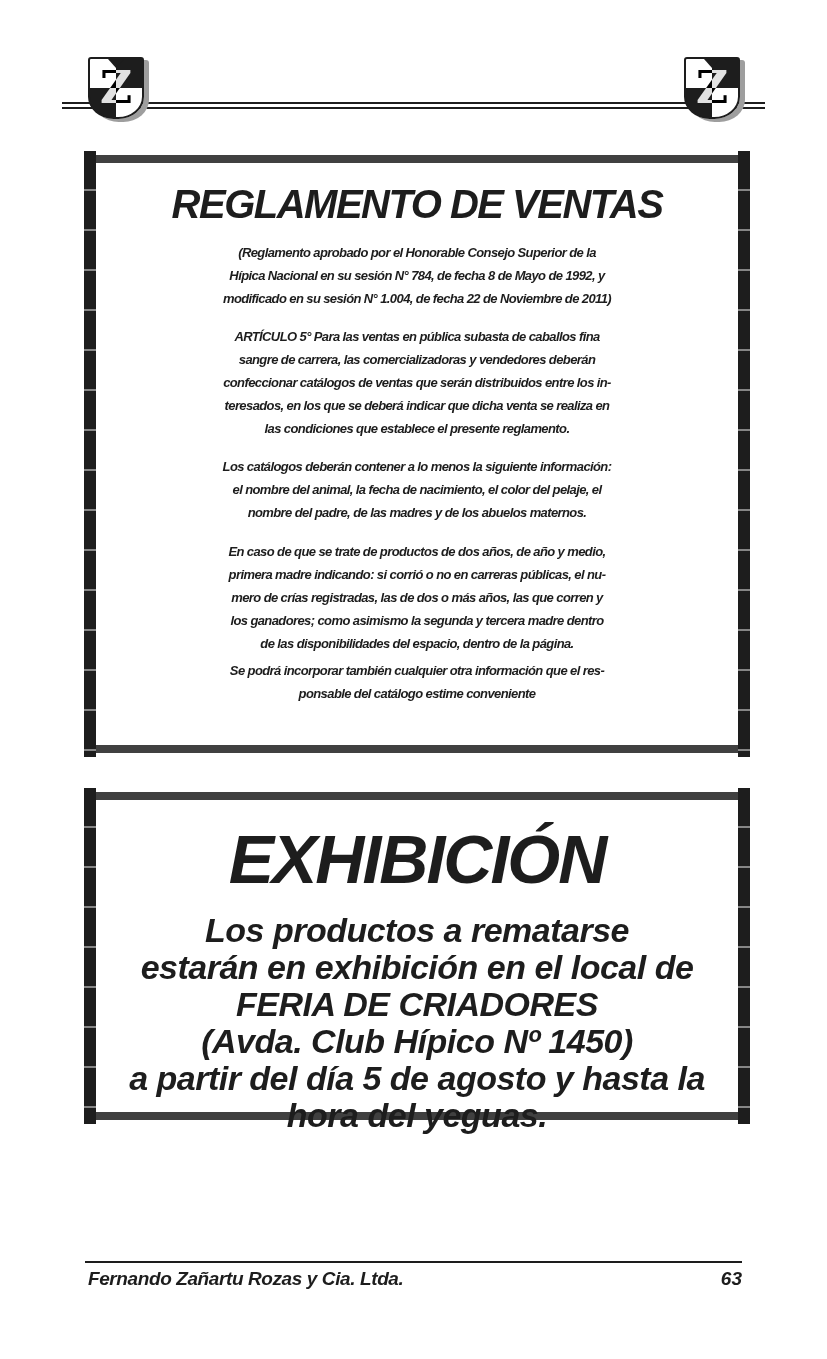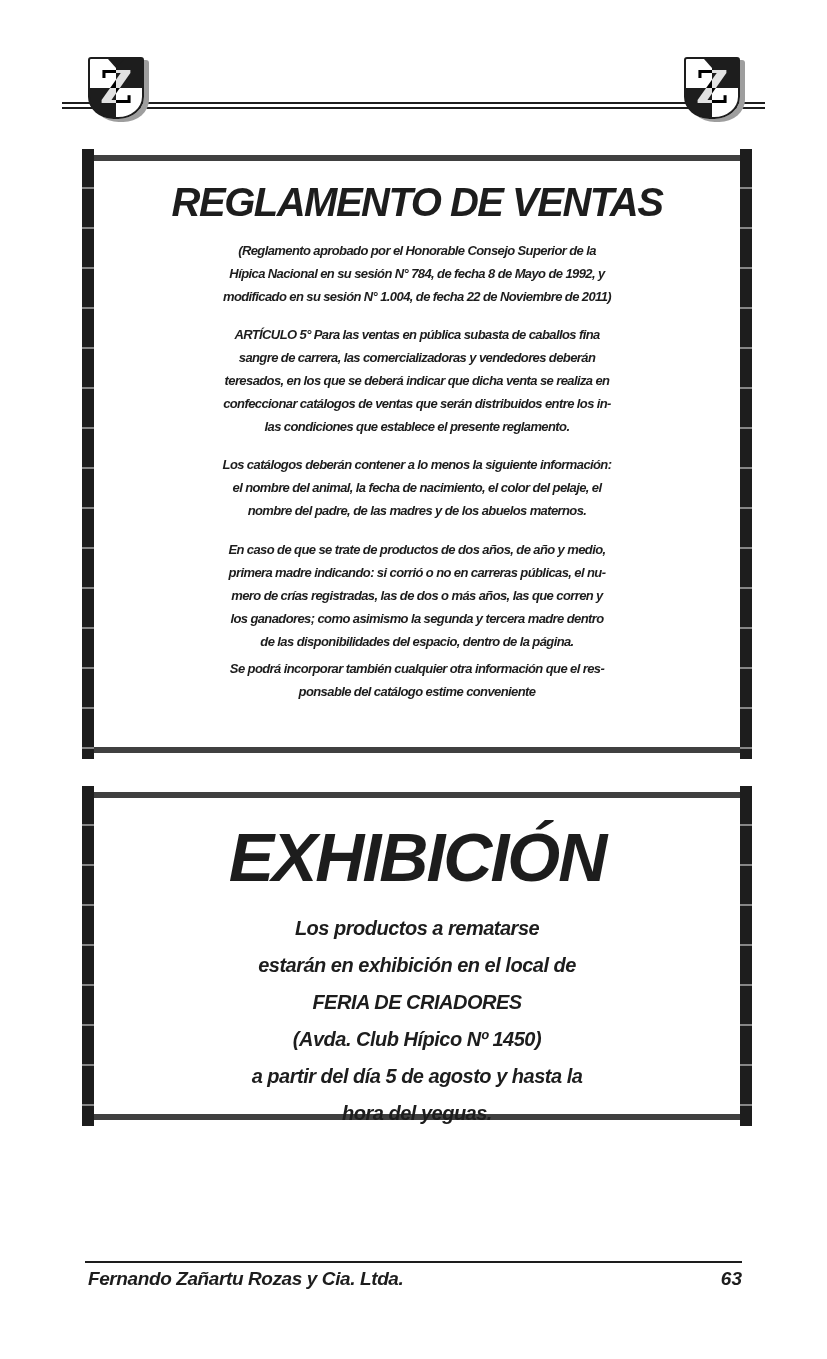--- a/index.html
+++ b/index.html
@@ -57,21 +57,21 @@
     color: #ffffff;
     mix-blend-mode: difference;
   }
 
   
   .framed {
     position: absolute;
     left: 88px;
     width: 658px;
     box-sizing: border-box;
-    border: 6px solid #404040;
+    border: 8px solid #404040;
     background: #ffffff;
     text-align: center;
   }
   .seg {
     position: absolute;
     top: -12px; bottom: -12px;
     width: 12px;
     background: repeating-linear-gradient(to bottom,
                 #1d1d1d 0px, #1d1d1d 38px, #868686 38px, #868686 40px);
   }
@@ -95,21 +95,21 @@
   .gap-12 { margin-top: 4px; }
 
   .exh-title {
     margin: 0;
     font-size: 68px;
     line-height: 78px;
     letter-spacing: -2px;
     white-space: nowrap;
   }
   .exh-lines { margin-top: 14px; }
-  .exh-line { display: block; font-size: 20px; line-height: 37px; letter-spacing: -0.5px; white-space: nowrap; }
+  .exh-line { display: block; font-size: 34px; line-height: 37px; letter-spacing: -0.5px; white-space: nowrap; }
 
   
   .footer-rule {
     position: absolute;
     left: 85px; top: 1261px;
     width: 657px;
     border-top: 2px solid #1d1d1d;
   }
   .footer-company {
     position: absolute;
@@ -155,22 +155,22 @@
 
     <p class="reg-para">
       <span class="line">(Reglamento aprobado por el Honorable Consejo Superior de la</span>
       <span class="line">Hípica Nacional en su sesión N° 784, de fecha 8 de Mayo de 1992, y</span>
       <span class="line">modificado en su sesión N° 1.004, de fecha 22 de Noviembre de 2011)</span>
     </p>
 
     <p class="reg-para gap-15">
       <span class="line">ARTÍCULO 5° Para las ventas en pública subasta de caballos fina</span>
       <span class="line">sangre de carrera, las comercializadoras y vendedores deberán</span>
+      <span class="line">confeccionar catálogos de ventas que serán distribuidos entre los in-</span>
       <span class="line">teresados, en los que se deberá indicar que dicha venta se realiza en</span>
-      <span class="line">confeccionar catálogos de ventas que serán distribuidos entre los in-</span>
       <span class="line">las condiciones que establece el presente reglamento.</span>
     </p>
 
     <p class="reg-para gap-15">
       <span class="line">Los catálogos deberán contener a lo menos la siguiente información:</span>
       <span class="line">el nombre del animal, la fecha de nacimiento, el color del pelaje, el</span>
       <span class="line">nombre del padre, de las madres y de los abuelos maternos.</span>
     </p>
 
     <p class="reg-para gap-16">

